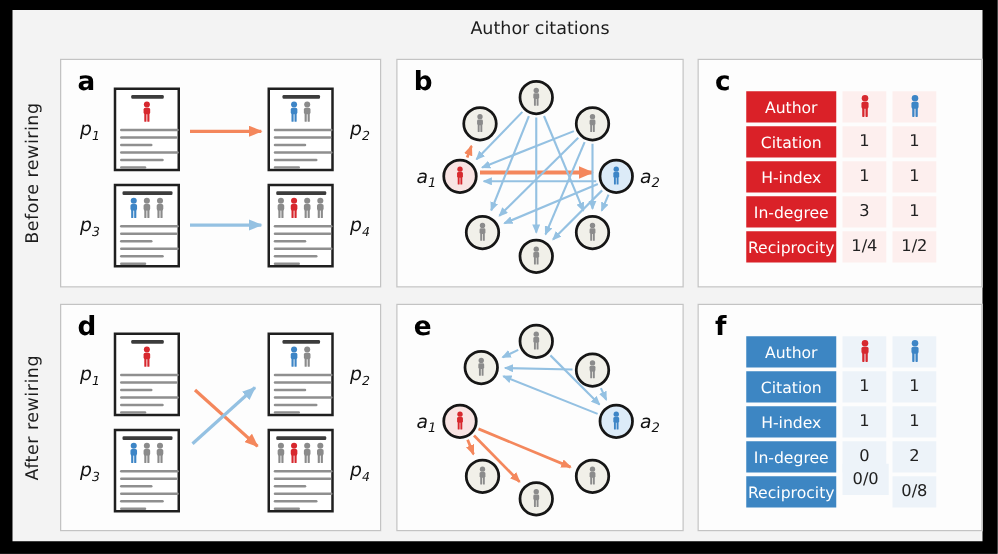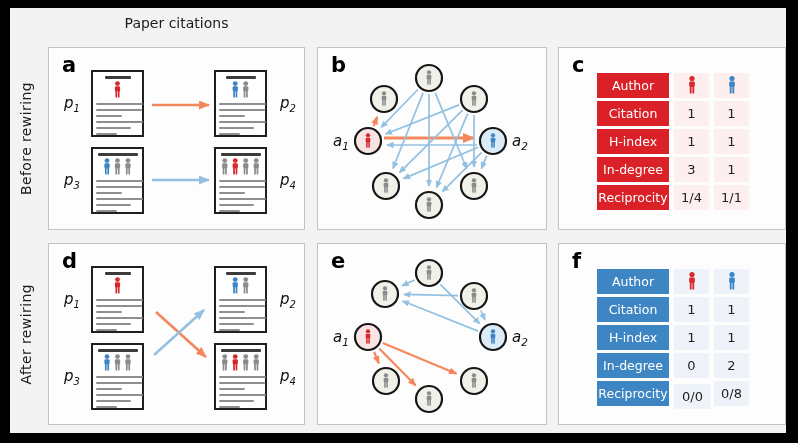--- a/index.html
+++ b/index.html
@@ -33,21 +33,21 @@
   .plab sub{font-size:10px;}
   .tbl-label{position:absolute;color:#fff;font-size:12.5px;display:flex;align-items:center;justify-content:center;}
   .tbl-cell{position:absolute;font-size:13px;color:#222;display:flex;align-items:center;justify-content:center;}
 </style>
 </head>
 <body>
 
 <div class="frame">
   <div class="inner"></div>
 
-  <div class="col-title" id="title-col-0">Paper citations</div>
+  <div class="col-title" id="title-col-1">Author citations</div>
 
   <div class="vlabel" id="vlabel-0">
     <span>Before rewiring</span>
   </div>
   <div class="vlabel" id="vlabel-1">
     <span>After rewiring</span>
   </div>
 
   <div class="panel" id="panel-a">
     <div class="letter">a</div>
@@ -352,21 +352,21 @@
         <div class="tbl-cell" style="left:115px;top:53px;width:35px;height:25px;background:#fdefee">1</div>
         <div class="tbl-cell" style="left:155px;top:53px;width:35px;height:25px;background:#fdefee">1</div>
         <div class="tbl-label" style="left:38px;top:81px;width:72px;height:25px;background:#da2128">H-index</div>
         <div class="tbl-cell" style="left:115px;top:81px;width:35px;height:25px;background:#fdefee">1</div>
         <div class="tbl-cell" style="left:155px;top:81px;width:35px;height:25px;background:#fdefee">1</div>
         <div class="tbl-label" style="left:38px;top:109px;width:72px;height:25px;background:#da2128">In-degree</div>
         <div class="tbl-cell" style="left:115px;top:109px;width:35px;height:25px;background:#fdefee">3</div>
         <div class="tbl-cell" style="left:155px;top:109px;width:35px;height:25px;background:#fdefee">1</div>
         <div class="tbl-label" style="left:38px;top:137px;width:72px;height:25px;background:#da2128">Reciprocity</div>
         <div class="tbl-cell" style="left:115px;top:137px;width:35px;height:25px;background:#fdefee">1/4</div>
-        <div class="tbl-cell" style="left:155px;top:137px;width:35px;height:25px;background:#fdefee">1/1</div>
+        <div class="tbl-cell" style="left:155px;top:137px;width:35px;height:25px;background:#fdefee">1/2</div>
       </div>
   </div>
   <div class="panel" id="panel-d">
     <div class="letter">d</div>
     <div class="content">
         <svg class="ov" width="255" height="180">
           <defs>
             <marker id="do" markerUnits="userSpaceOnUse" markerWidth="11" markerHeight="9" refX="10" refY="4.5" orient="auto">
               <path d="M0,0 L11,4.5 L0,9 Z" fill="#f4875c"></path>
             </marker>
@@ -658,17 +658,17 @@
         <div class="tbl-label" style="left:38px;top:53px;width:72px;height:25px;background:#3d86c3">Citation</div>
         <div class="tbl-cell" style="left:115px;top:53px;width:35px;height:25px;background:#edf3f9">1</div>
         <div class="tbl-cell" style="left:155px;top:53px;width:35px;height:25px;background:#edf3f9">1</div>
         <div class="tbl-label" style="left:38px;top:81px;width:72px;height:25px;background:#3d86c3">H-index</div>
         <div class="tbl-cell" style="left:115px;top:81px;width:35px;height:25px;background:#edf3f9">1</div>
         <div class="tbl-cell" style="left:155px;top:81px;width:35px;height:25px;background:#edf3f9">1</div>
         <div class="tbl-label" style="left:38px;top:109px;width:72px;height:25px;background:#3d86c3">In-degree</div>
         <div class="tbl-cell" style="left:115px;top:109px;width:35px;height:25px;background:#edf3f9">0</div>
         <div class="tbl-cell" style="left:155px;top:109px;width:35px;height:25px;background:#edf3f9">2</div>
         <div class="tbl-label" style="left:38px;top:137px;width:72px;height:25px;background:#3d86c3">Reciprocity</div>
-        <div class="tbl-cell" style="left:115px;top:140px;width:37px;height:25px;background:#edf3f9">0/0</div>
+        <div class="tbl-cell" style="left:115px;top:127px;width:37px;height:25px;background:#edf3f9">0/0</div>
         <div class="tbl-cell" style="left:155px;top:137px;width:35px;height:25px;background:#edf3f9">0/8</div>
       </div>
   </div>
 </div>
 
 </body></html>

